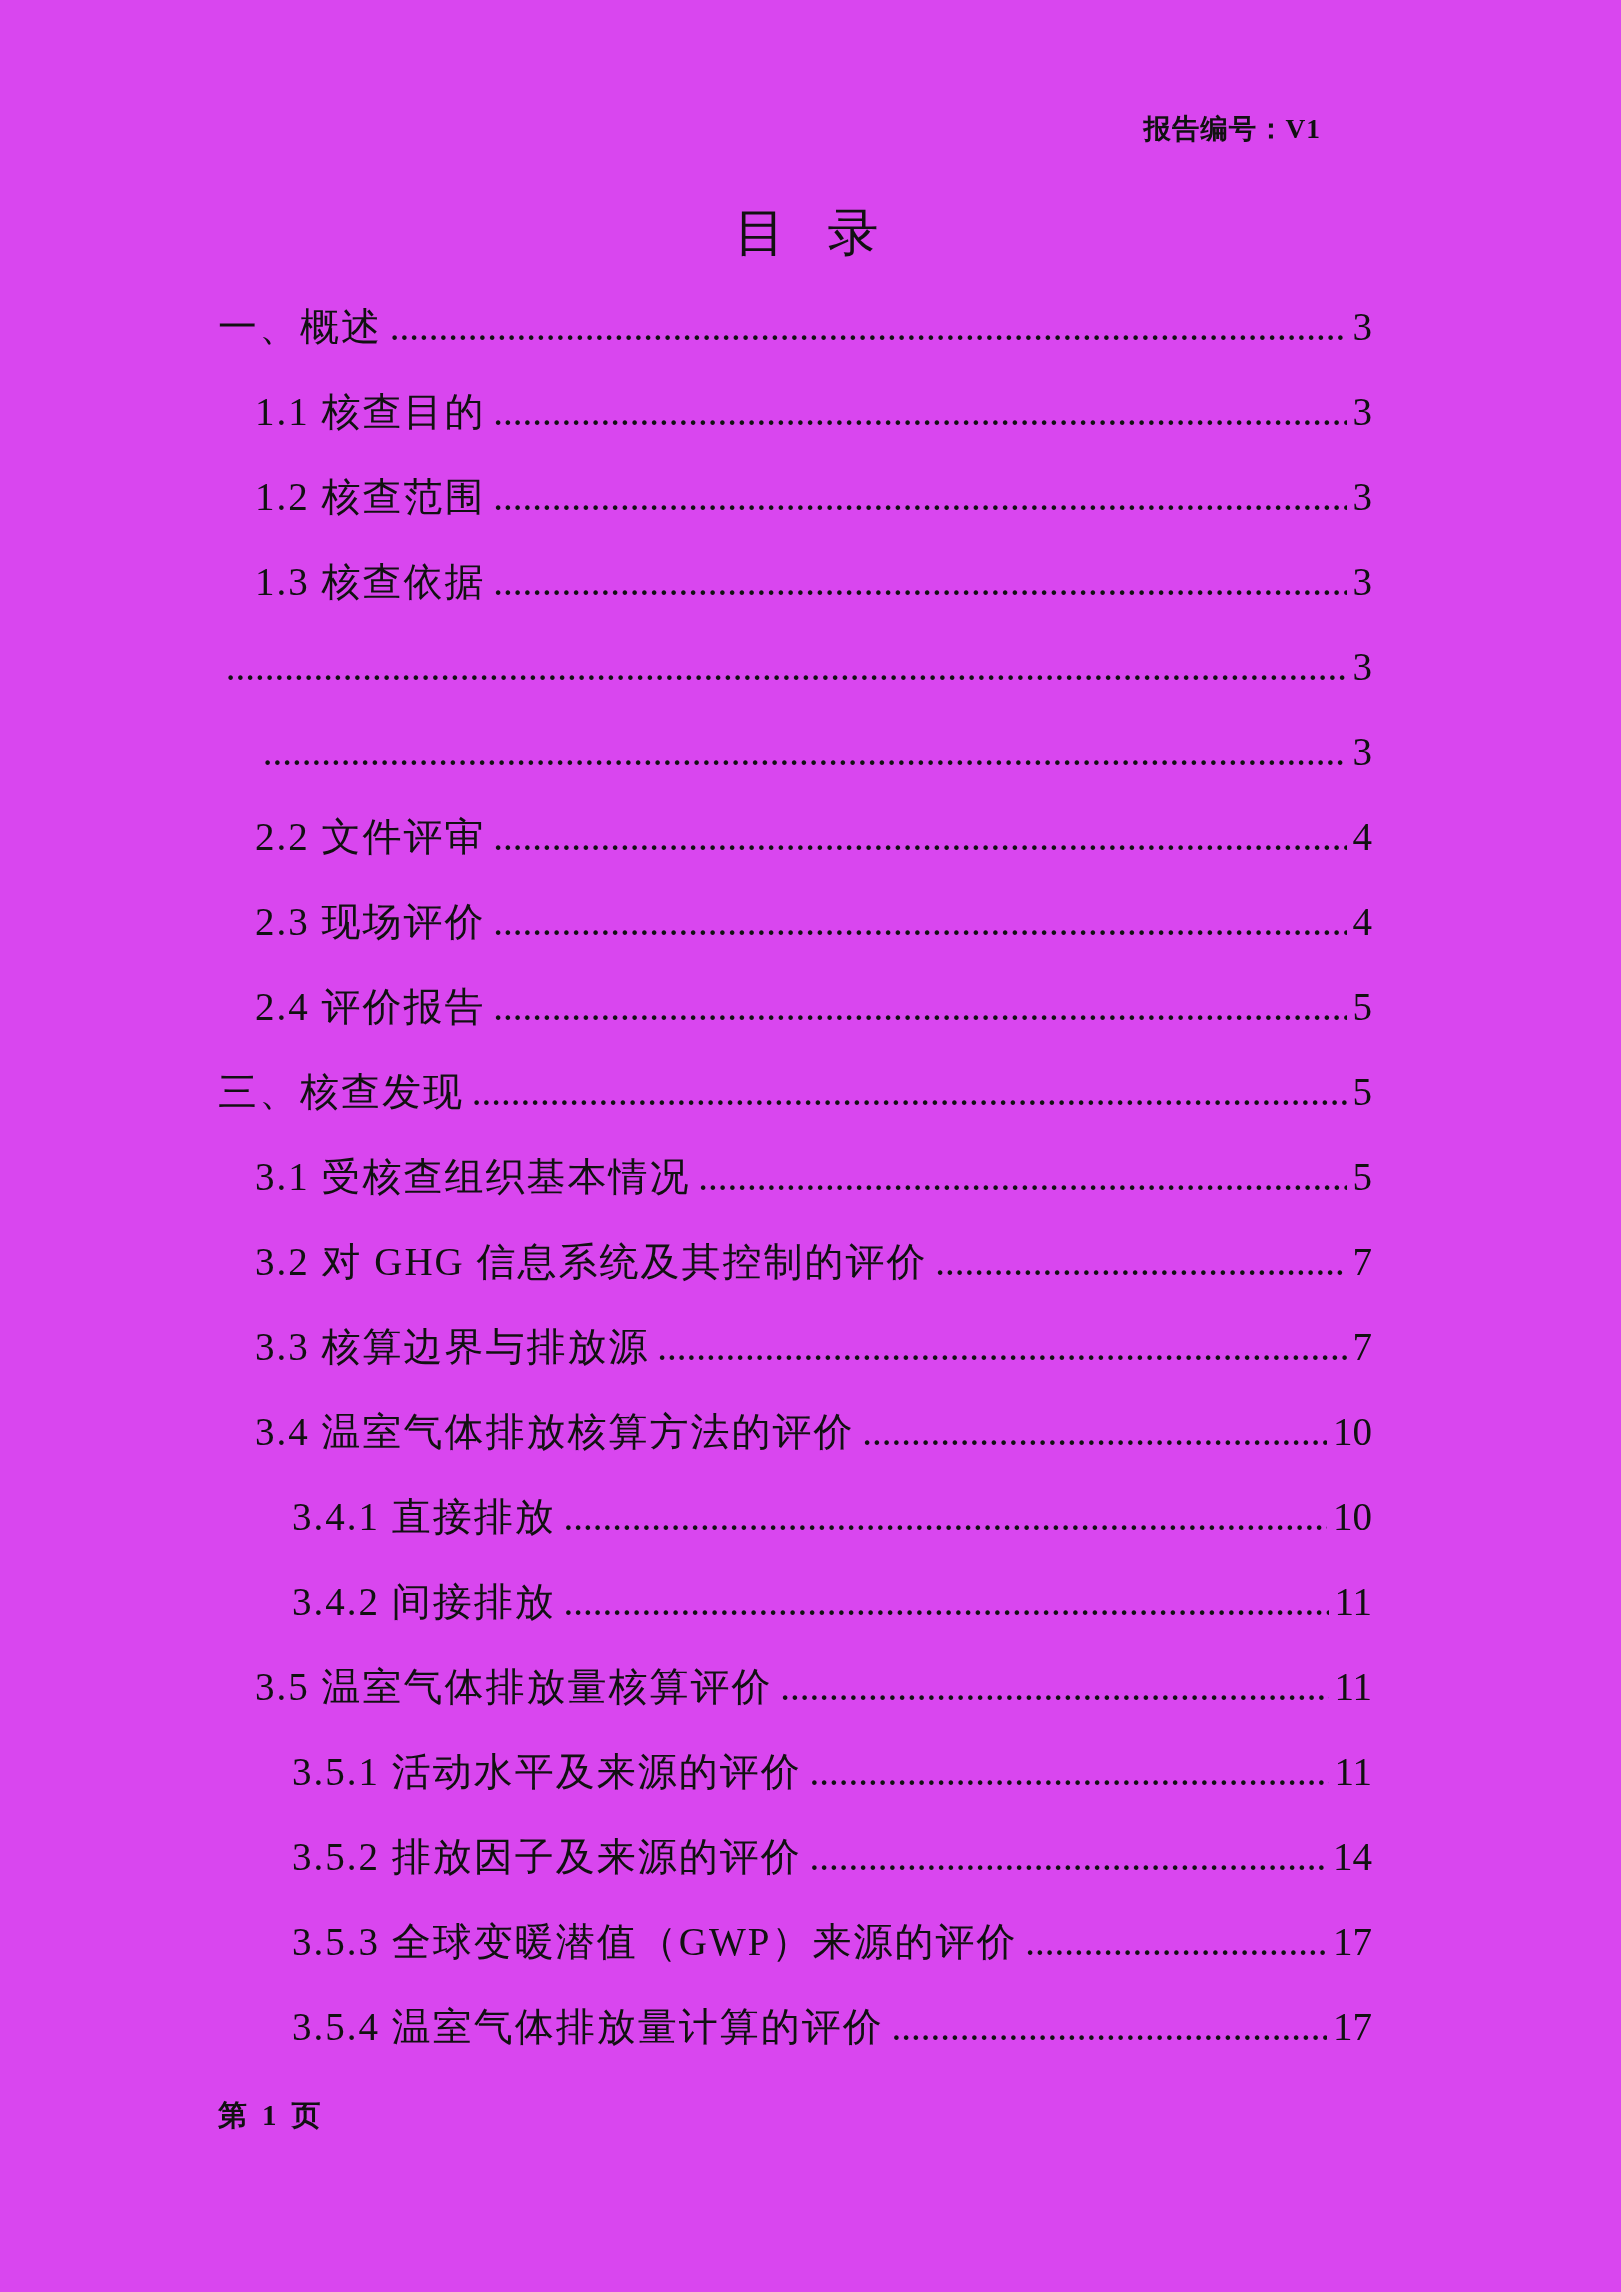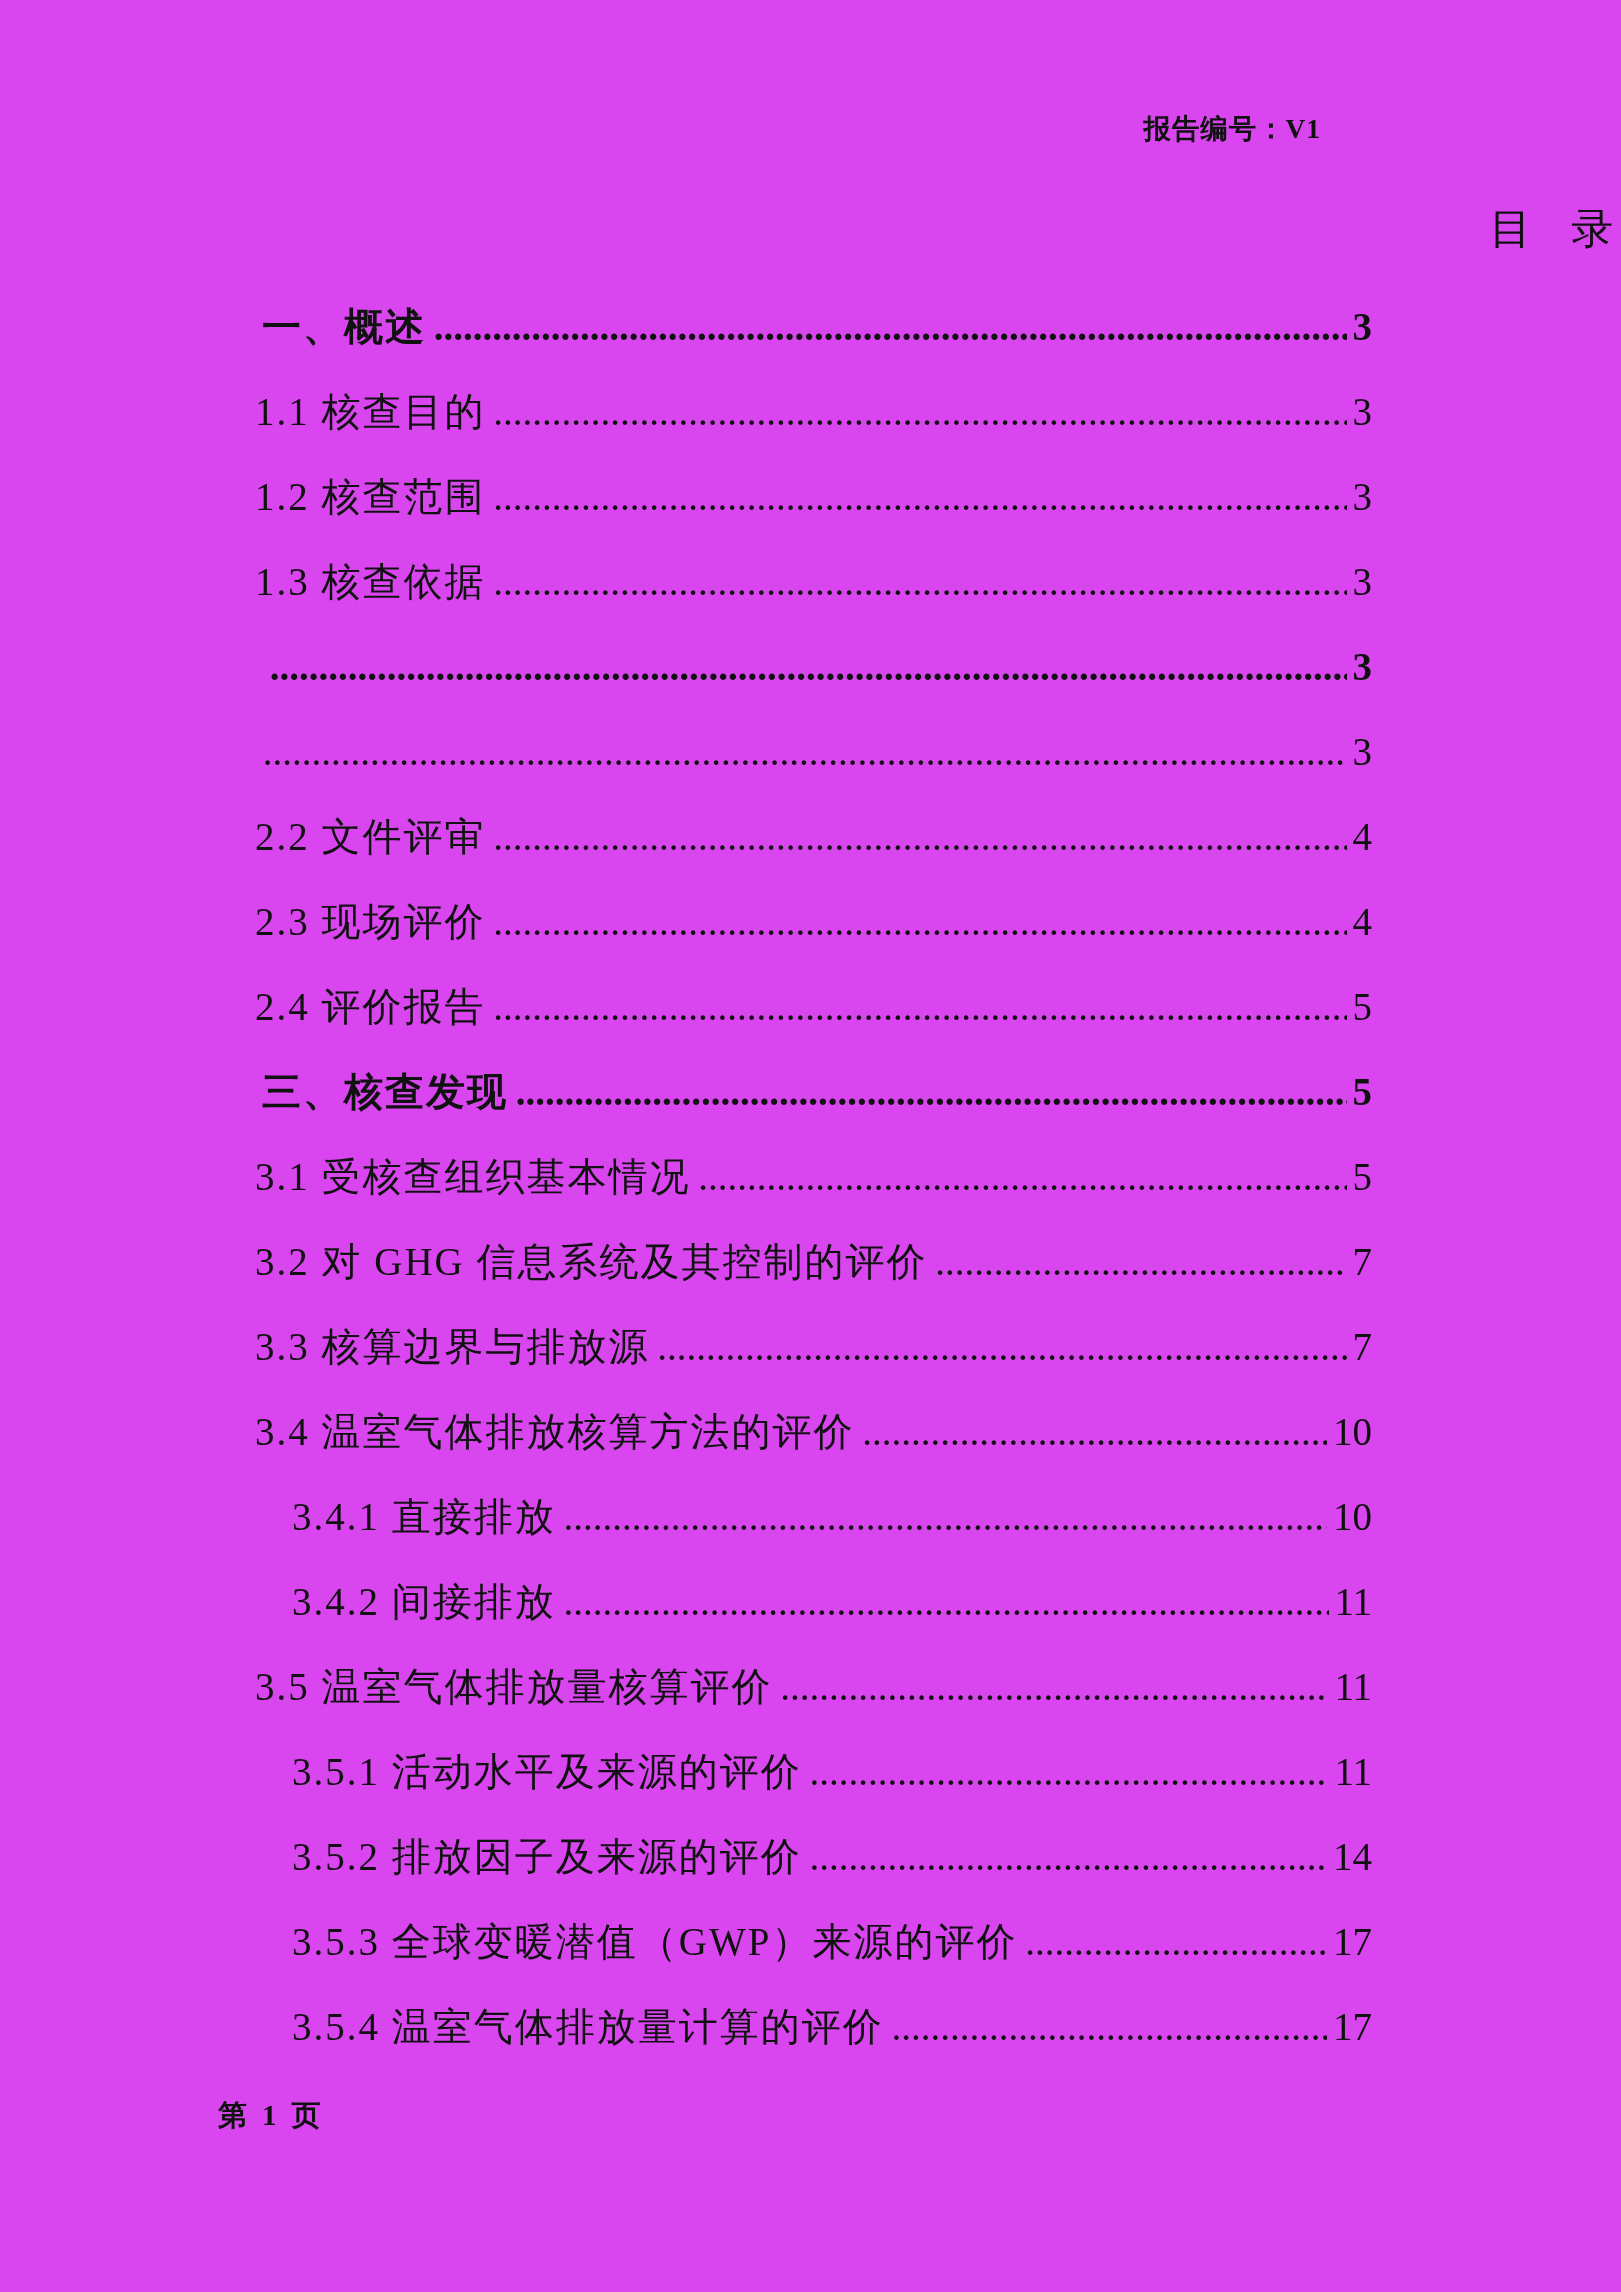--- a/index.html
+++ b/index.html
@@ -23,42 +23,42 @@
     line-height: 1;
     letter-spacing: 1px;
     white-space: nowrap;
   }
   .title {
     position: absolute;
     top: 208px;
     left: 0;
     width: 100%;
     margin: 0;
-    text-align: right;
-    font-size: 42px;
+    text-align: center;
+    font-size: 51px;
     font-weight: 500;
     line-height: 1;
     letter-spacing: 7.8px;
     word-spacing: 13.7px;
     white-space: nowrap;
   }
   .toc {
     position: absolute;
     top: 284px;
     left: 218px;
     right: 249px;
   }
   .toc-row {
     display: flex;
     height: 85px;
     line-height: 85px;
     font-size: 39px;
     align-items: stretch;
   }
-  .toc-row.bold { font-weight: bold; margin-left: 44px; }
+  .toc-row.bold { font-weight: normal; }
   .toc-row.level-2 { padding-left: 37px; }
   .toc-row.level-3 { padding-left: 74px; align-items: center; }
   .toc-label {
     white-space: nowrap;
     letter-spacing: 2px;
     flex: 0 0 auto;
   }
   .toc-dots {
     flex: 1 1 auto;
     overflow: hidden;

